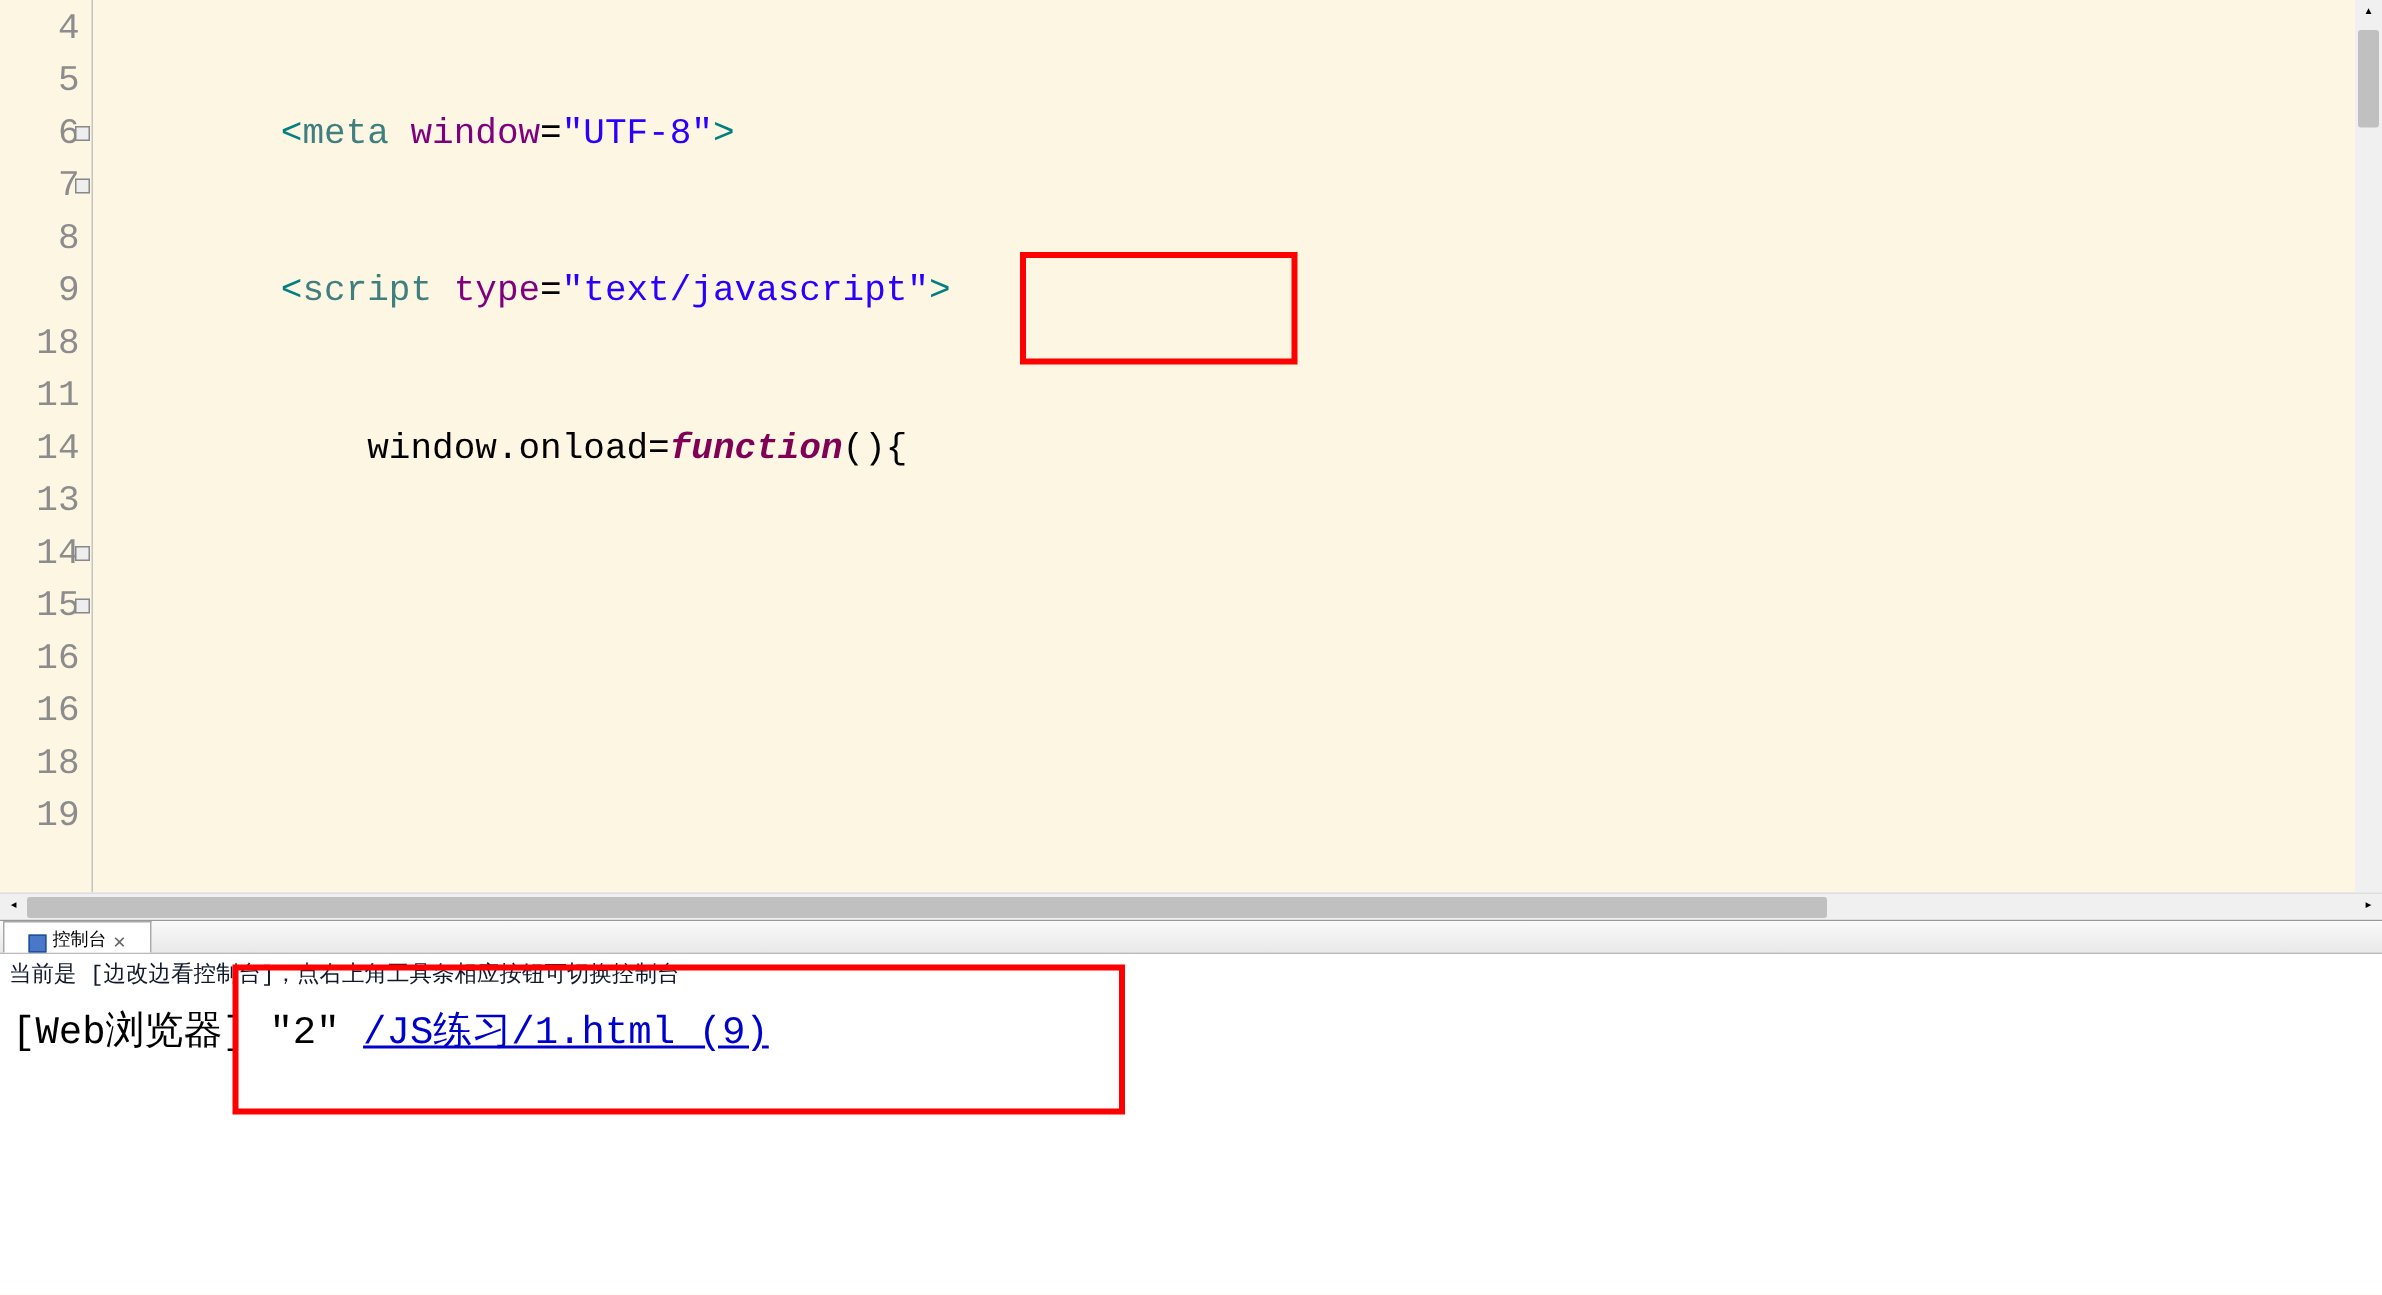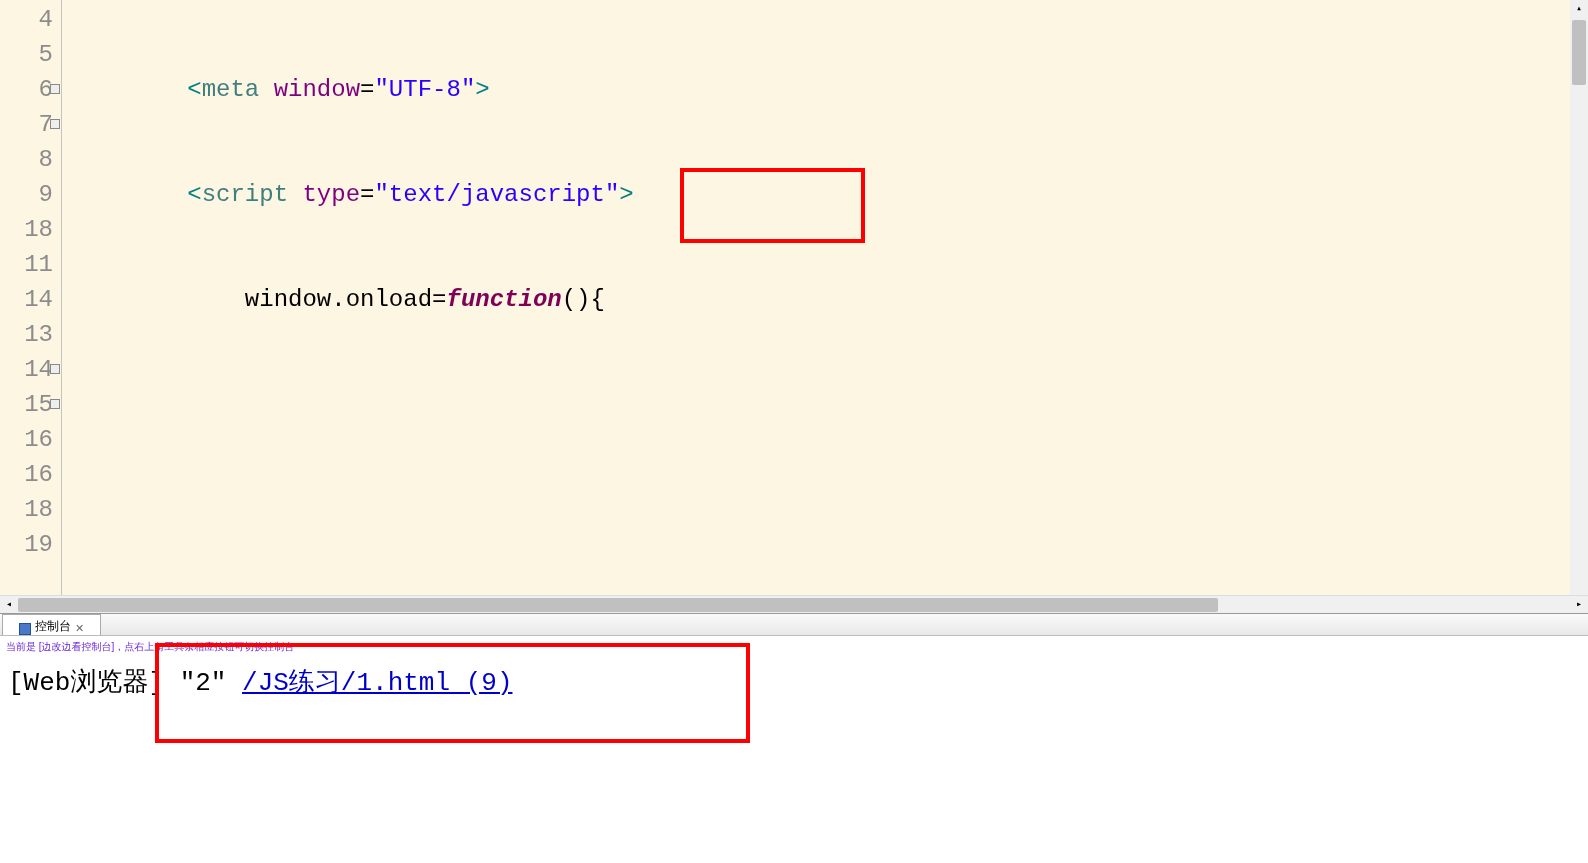--- a/index.html
+++ b/index.html
@@ -156,24 +156,24 @@
   background: #4a78c8;
   margin-right: 4px;
   border: 1px solid #2050a0;
 }
 .console-tab .close {
   margin-left: 4px;
   font-size: 11px;
   color: #666;
 }
 .console-hint {
-  font-size: 10px;
-  font-family: Liberation Sans, sans-serif;
+  font-size: 15px;
+  font-family: Liberation Mono, monospace;
   padding: 4px 6px;
-  color: #6d28d9;
+  color: #0f172a;
 }
 .console-output {
   padding: 6px 8px;
   font-size: 26px;
 }
 .console-output .source {
   color: #000;
   text-align: center;
 }
 .console-output .val {

